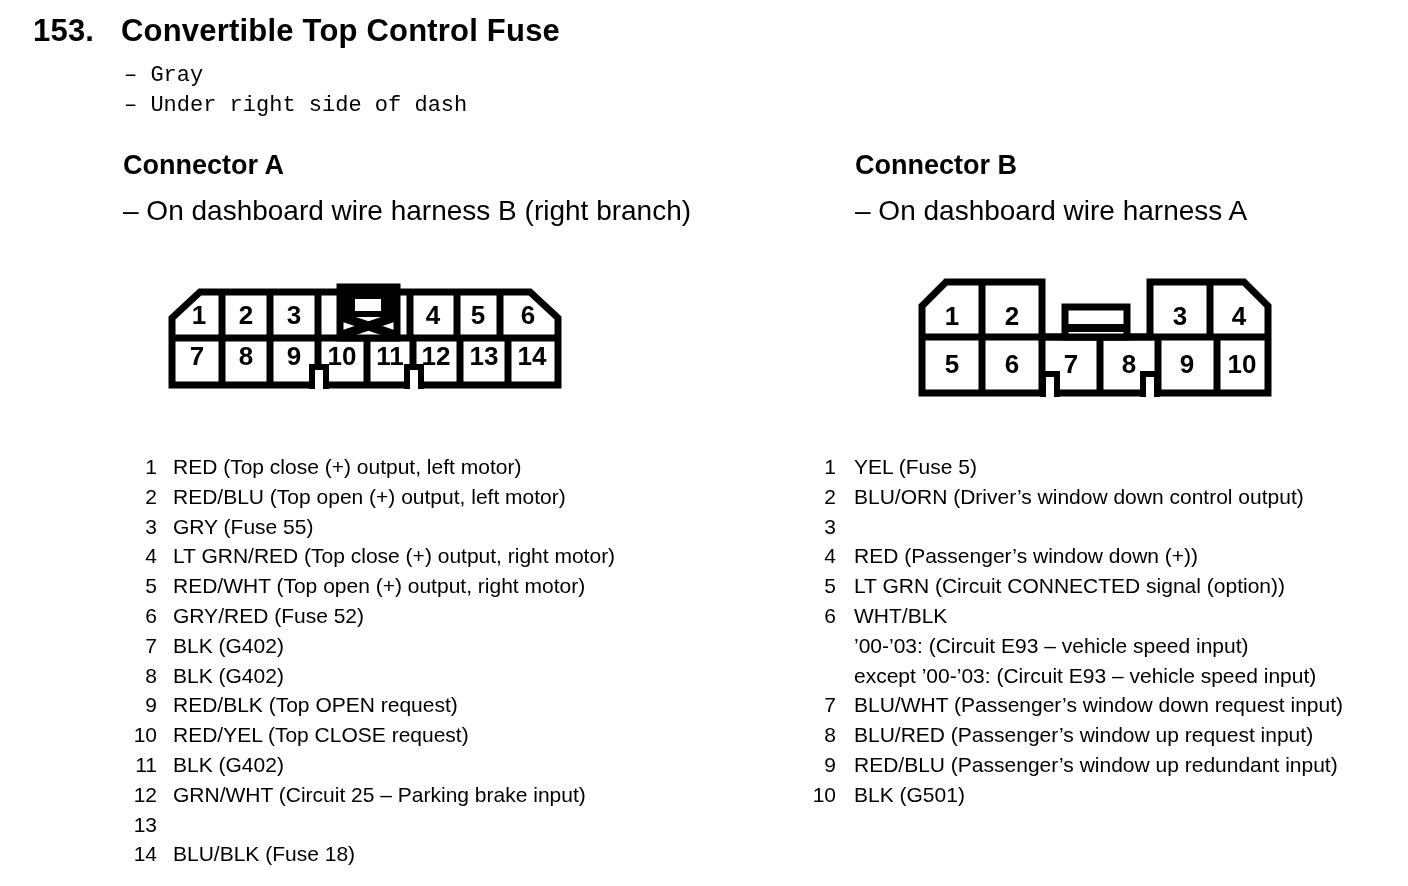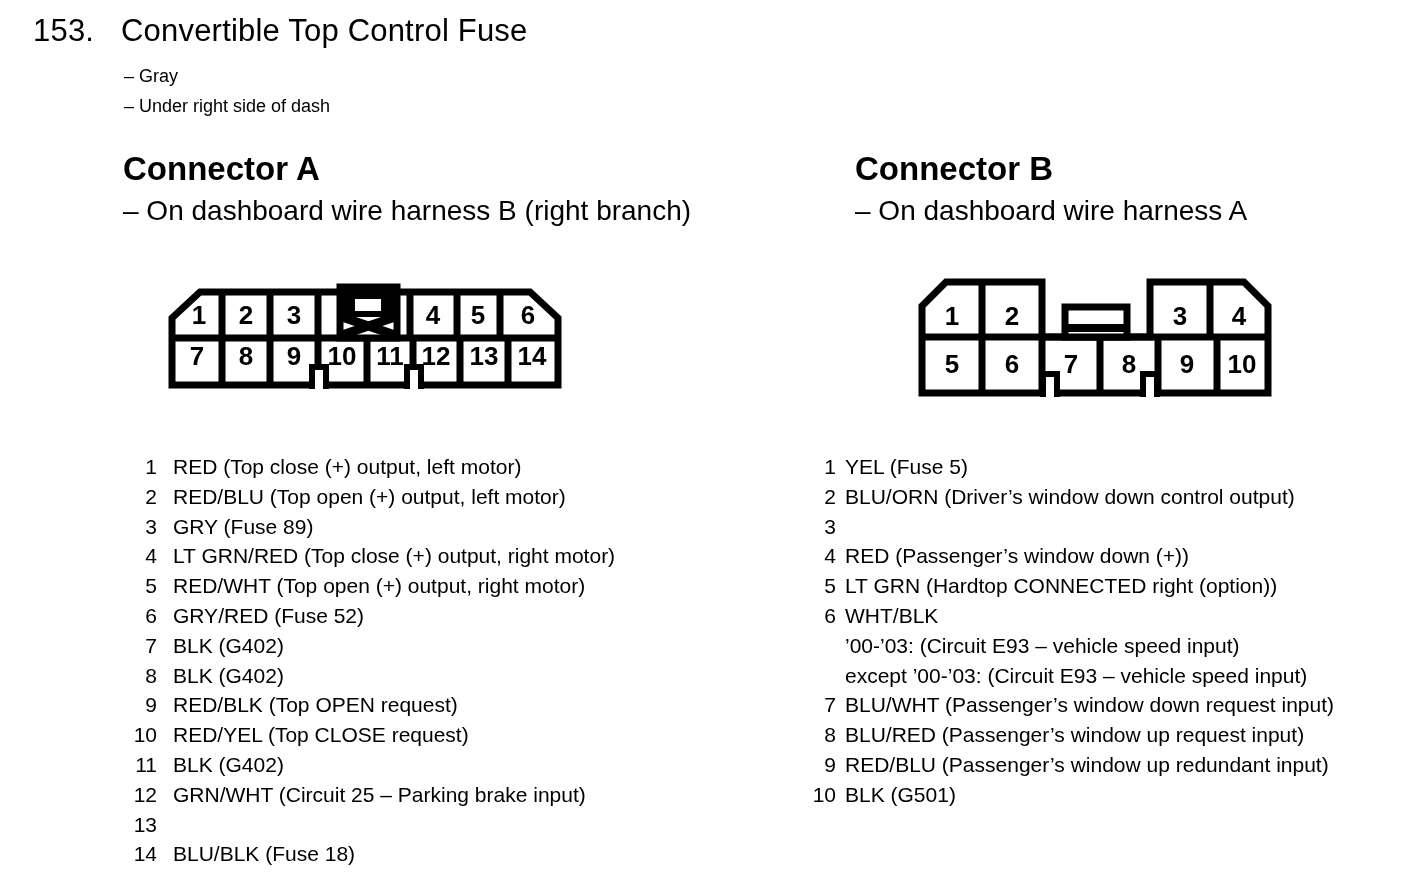--- a/index.html
+++ b/index.html
@@ -6,29 +6,29 @@
   .page {
     position: relative;
     width: 1408px;
     height: 886px;
     background: #ffffff;
     color: #000000;
     font-family: "Liberation Sans", sans-serif;
     overflow: hidden;
   }
   .abs { position: absolute; white-space: nowrap; }
-  .h1 { font-size: 31px; font-weight: normal; letter-spacing: 0.2px; }
-  .h2 { font-size: 33px; font-weight: bold; }
-  .note { font-size: 18px; line-height: 30px; }
+  .h1 { font-size: 31px; font-weight: bold; letter-spacing: 0.2px; }
+  .h2 { font-size: 27px; font-weight: bold; }
+  .note { font-size: 22px; line-height: 30px; font-family: Liberation Mono, monospace; }
   .sub { font-size: 28px; }
   .pin-list { font-size: 21px; }
   .pin-row { display: flex; line-height: 29.8px; }
   .pin-num { flex: none; width: 36px; text-align: right; }
   .pin-list-a .pin-desc { margin-left: 16px; }
-  .pin-list-b .pin-desc { margin-left: 9px; }
+  .pin-list-b .pin-desc { margin-left: 18px; }
   svg.conn { position: absolute; overflow: visible; }
   .wb { fill: #ffffff; stroke: #000000; stroke-width: 7; }
   .st { fill: none; stroke: #000000; stroke-width: 7; }
   .notch { fill: #ffffff; stroke: #000000; stroke-width: 6; }
   svg.conn text {
     font-family: "Liberation Sans", sans-serif;
     font-weight: bold;
     font-size: 26px;
     text-anchor: middle;
     fill: #000000;
@@ -115,21 +115,21 @@
   <div class="pin-row">
       <span class="pin-num">1</span>
       <span class="pin-desc">RED (Top close (+) output, left motor)</span>
     </div>
       <div class="pin-row">
       <span class="pin-num">2</span>
       <span class="pin-desc">RED/BLU (Top open (+) output, left motor)</span>
     </div>
       <div class="pin-row">
       <span class="pin-num">3</span>
-      <span class="pin-desc">GRY (Fuse 89)</span>
+      <span class="pin-desc">GRY (Fuse 55)</span>
     </div>
       <div class="pin-row">
       <span class="pin-num">4</span>
       <span class="pin-desc">LT GRN/RED (Top close (+) output, right motor)</span>
     </div>
       <div class="pin-row">
       <span class="pin-num">5</span>
       <span class="pin-desc">RED/WHT (Top open (+) output, right motor)</span>
     </div>
       <div class="pin-row">
@@ -181,21 +181,21 @@
     </div>
       <div class="pin-row">
       <span class="pin-num">3</span>
     </div>
       <div class="pin-row">
       <span class="pin-num">4</span>
       <span class="pin-desc">RED (Passenger’s window down (+))</span>
     </div>
       <div class="pin-row">
       <span class="pin-num">5</span>
-      <span class="pin-desc">LT GRN (Hardtop CONNECTED right (option))</span>
+      <span class="pin-desc">LT GRN (Circuit CONNECTED signal (option))</span>
     </div>
       <div class="pin-row">
       <span class="pin-num">6</span>
       <span class="pin-desc">WHT/BLK</span>
     </div>
       <div class="pin-row">
       <span class="pin-num"></span>
       <span class="pin-desc">’00-’03: (Circuit E93 – vehicle speed input)</span>
     </div>
       <div class="pin-row">

